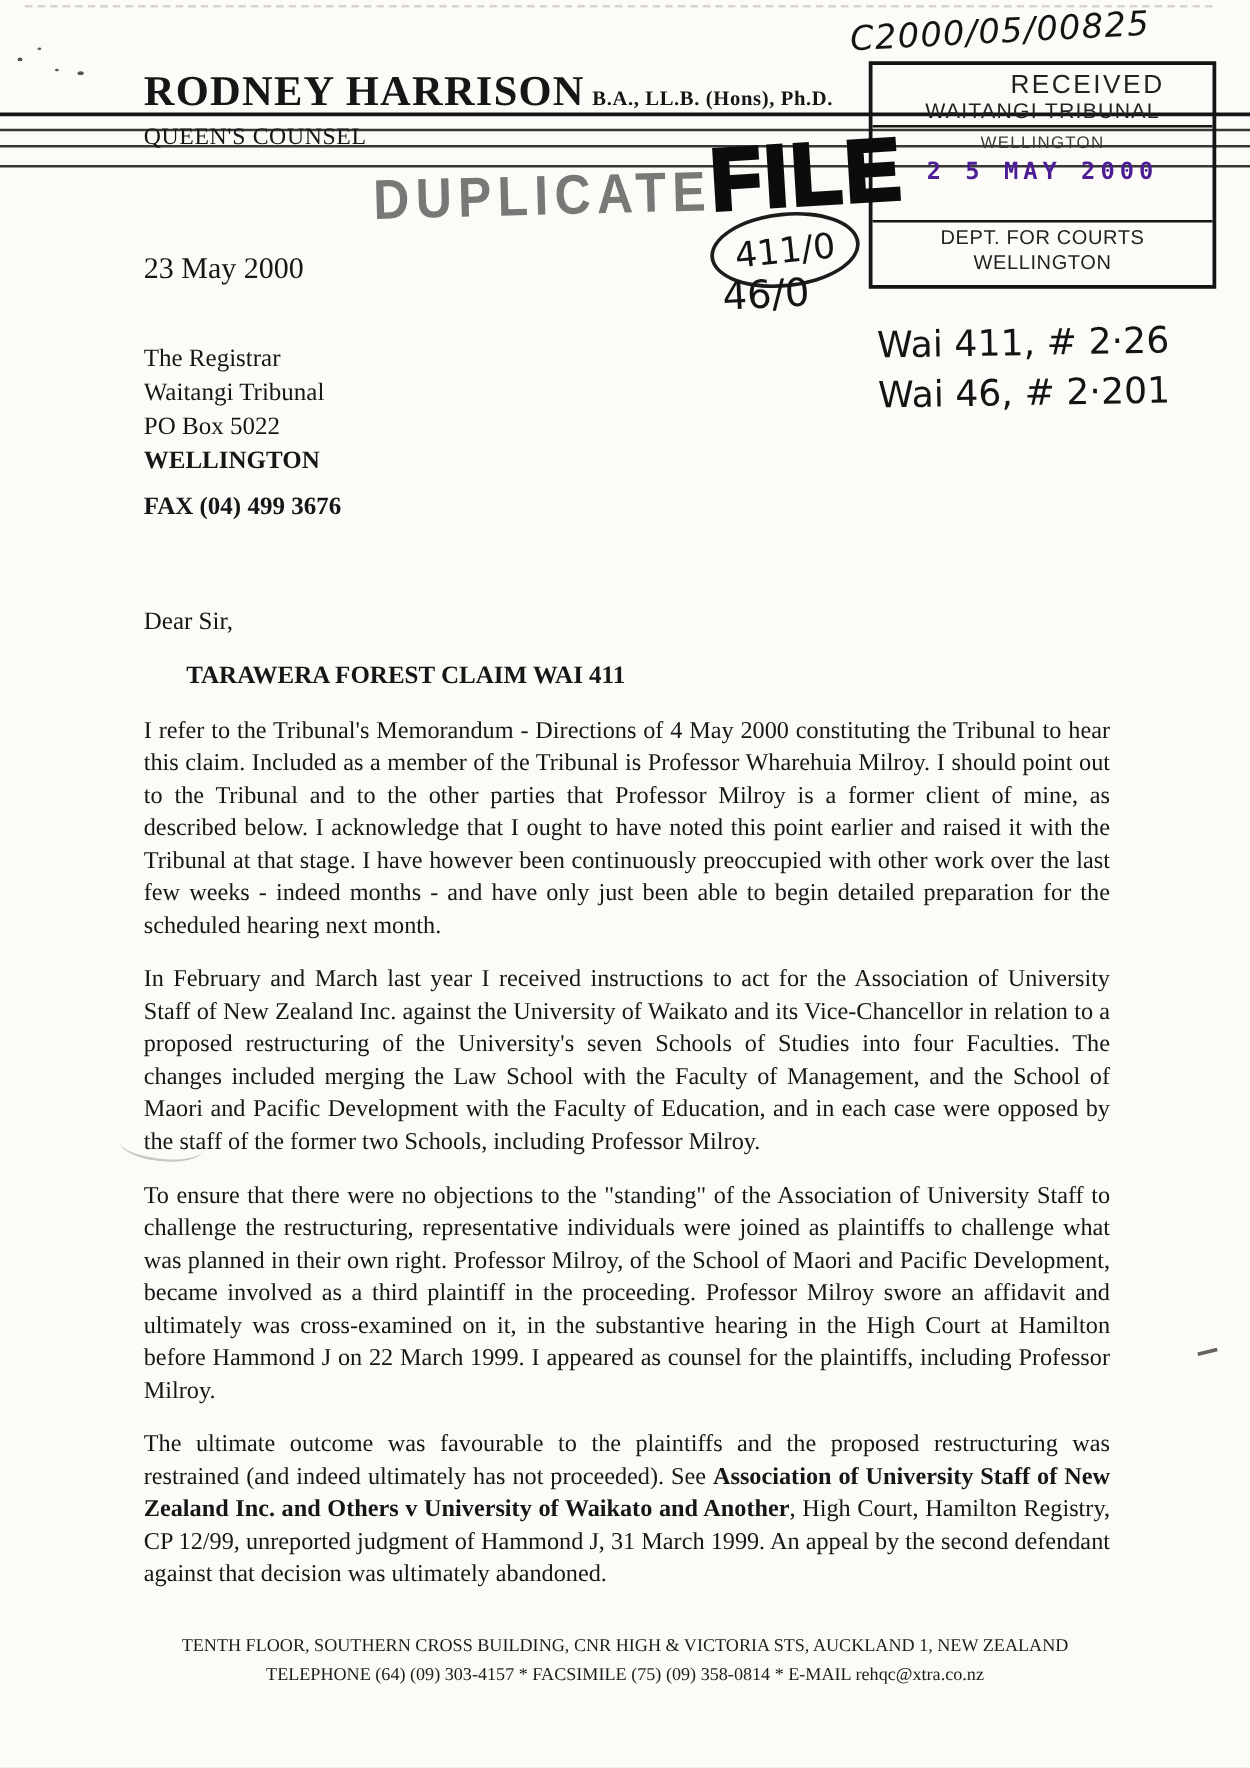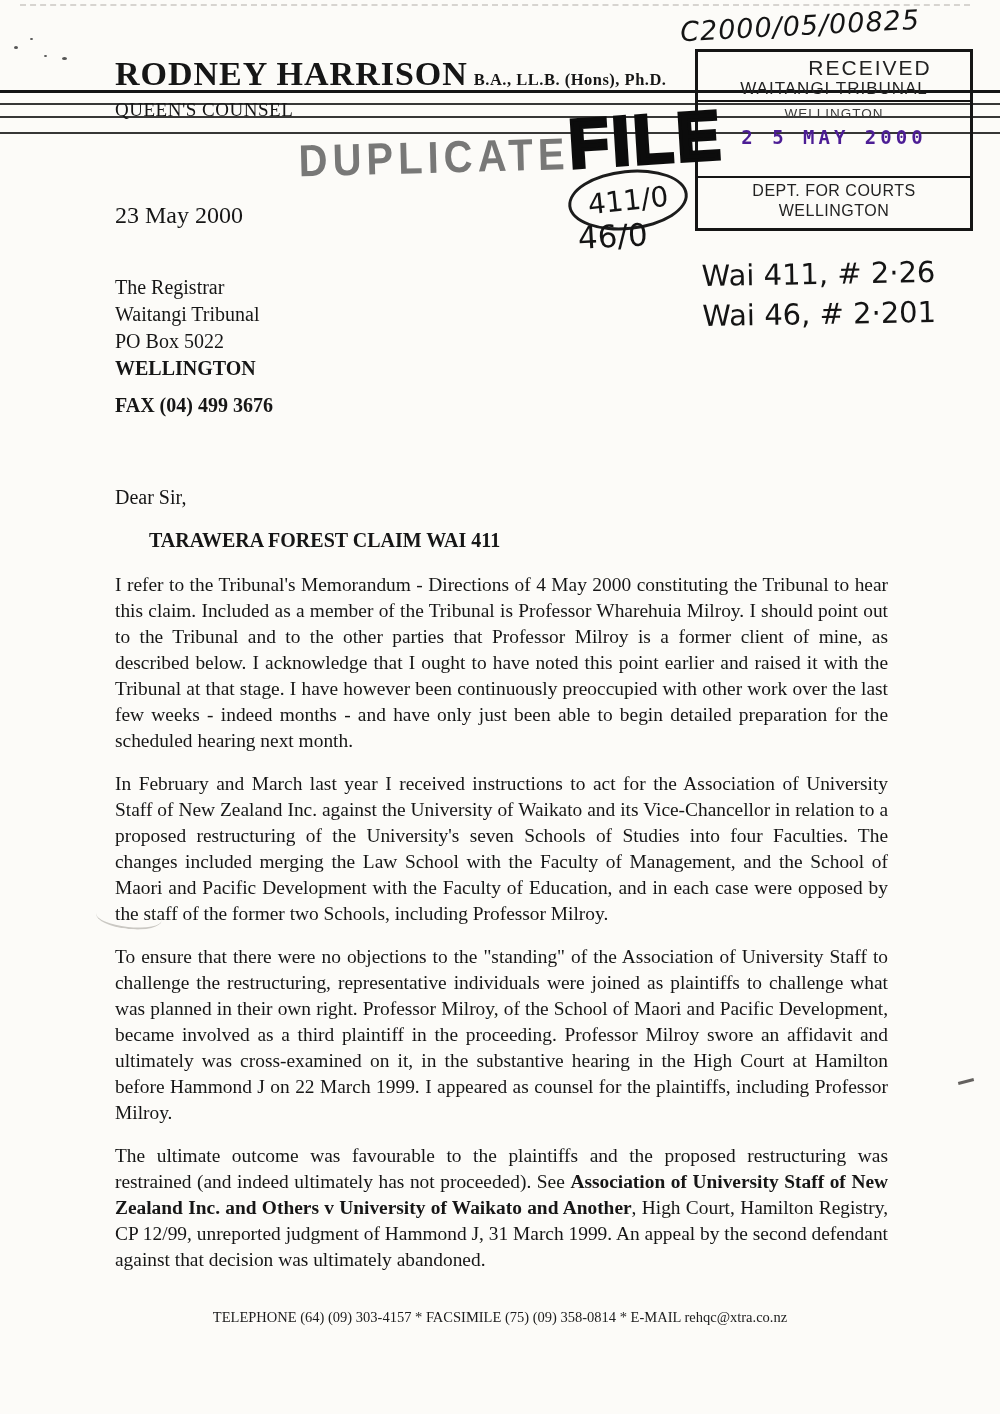--- a/index.html
+++ b/index.html
@@ -138,16 +138,17 @@
   <div class="subject">TARAWERA FOREST CLAIM WAI 411</div>
 
   <div class="body-text">
     <p>I refer to the Tribunal's Memorandum - Directions of 4 May 2000 constituting the Tribunal to hear this claim.  Included as a member of the Tribunal is Professor Wharehuia Milroy.  I should point out to the Tribunal and to the other parties that Professor Milroy is a former client of mine, as described below.  I acknowledge that I ought to have noted this point earlier and raised it with the Tribunal at that stage.  I have however been continuously preoccupied with other work over the last few weeks - indeed months - and have only just been able to begin detailed preparation for the scheduled hearing next month.</p>
     <p>In February and March last year I received instructions to act for the Association of University Staff of New Zealand Inc. against the University of Waikato and its Vice-Chancellor in relation to a proposed restructuring of the University's seven Schools of Studies into four Faculties.  The changes included merging the Law School with the Faculty of Management, and the School of Maori and Pacific Development with the Faculty of Education, and in each case were opposed by the staff of the former two Schools, including Professor Milroy.</p>
     <p>To ensure that there were no objections to the "standing" of the Association of University Staff to challenge the restructuring, representative individuals were joined as plaintiffs to challenge what was planned in their own right.  Professor Milroy, of the School of Maori and Pacific Development, became involved as a third plaintiff in the proceeding.  Professor Milroy swore an affidavit and ultimately was cross-examined on it, in the substantive hearing in the High Court at Hamilton before Hammond J on 22 March 1999.  I appeared as counsel for the plaintiffs, including Professor Milroy.</p>
     <p><span>The ultimate outcome was favourable to the plaintiffs and the proposed restructuring was restrained (and indeed ultimately has not proceeded). See </span><b>Association of University Staff of New Zealand Inc. and Others v University of Waikato and Another</b><span>, High Court, Hamilton Registry, CP 12/99, unreported judgment of Hammond J, 31 March 1999.  An appeal by the second defendant against that decision was ultimately abandoned.</span></p>
   </div>
 
   <div class="footer">
+    <div>TENTH FLOOR, SOUTHERN CROSS BUILDING, CNR HIGH &amp; VICTORIA STS, AUCKLAND 1, NEW ZEALAND</div>
     <div>TELEPHONE (64) (09) 303-4157 * FACSIMILE (75) (09) 358-0814 * E-MAIL rehqc@xtra.co.nz</div>
   </div>
 
 </div>
 
 </body></html>

